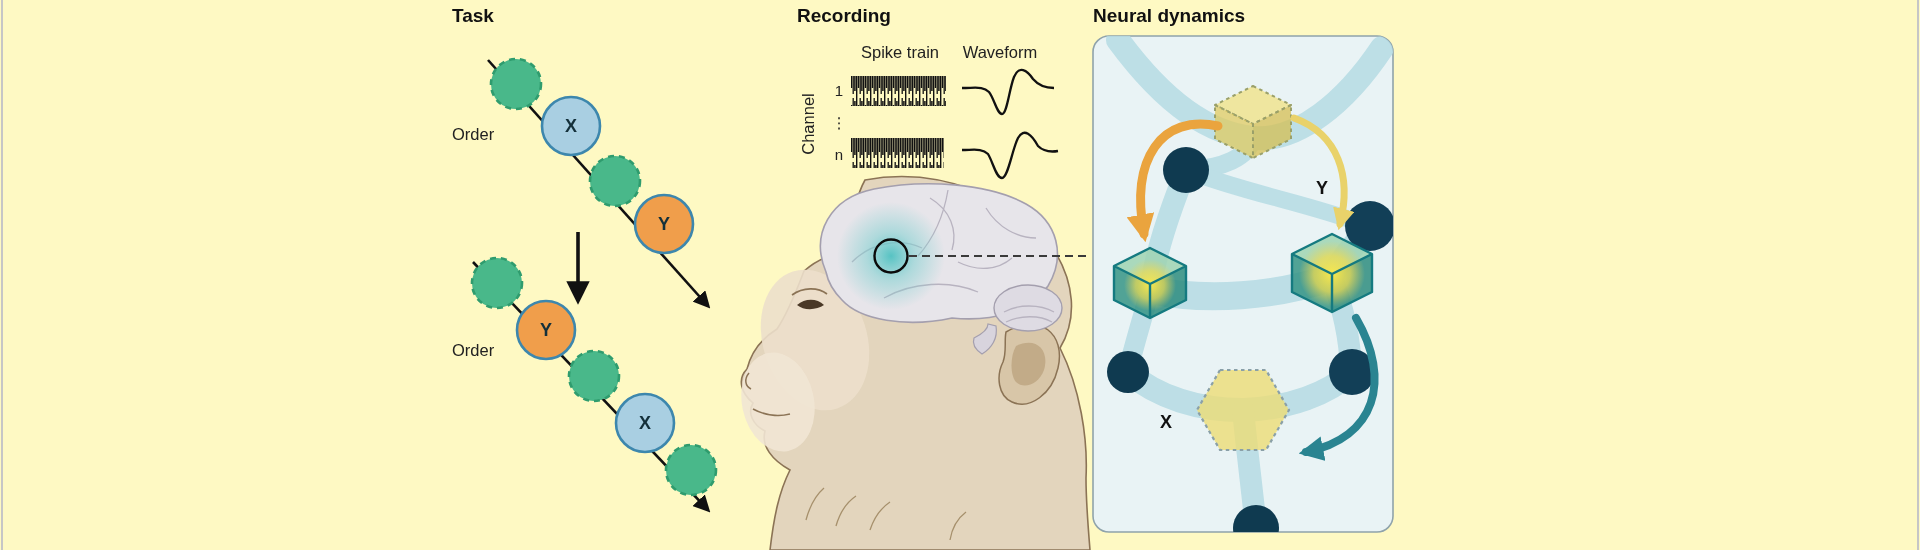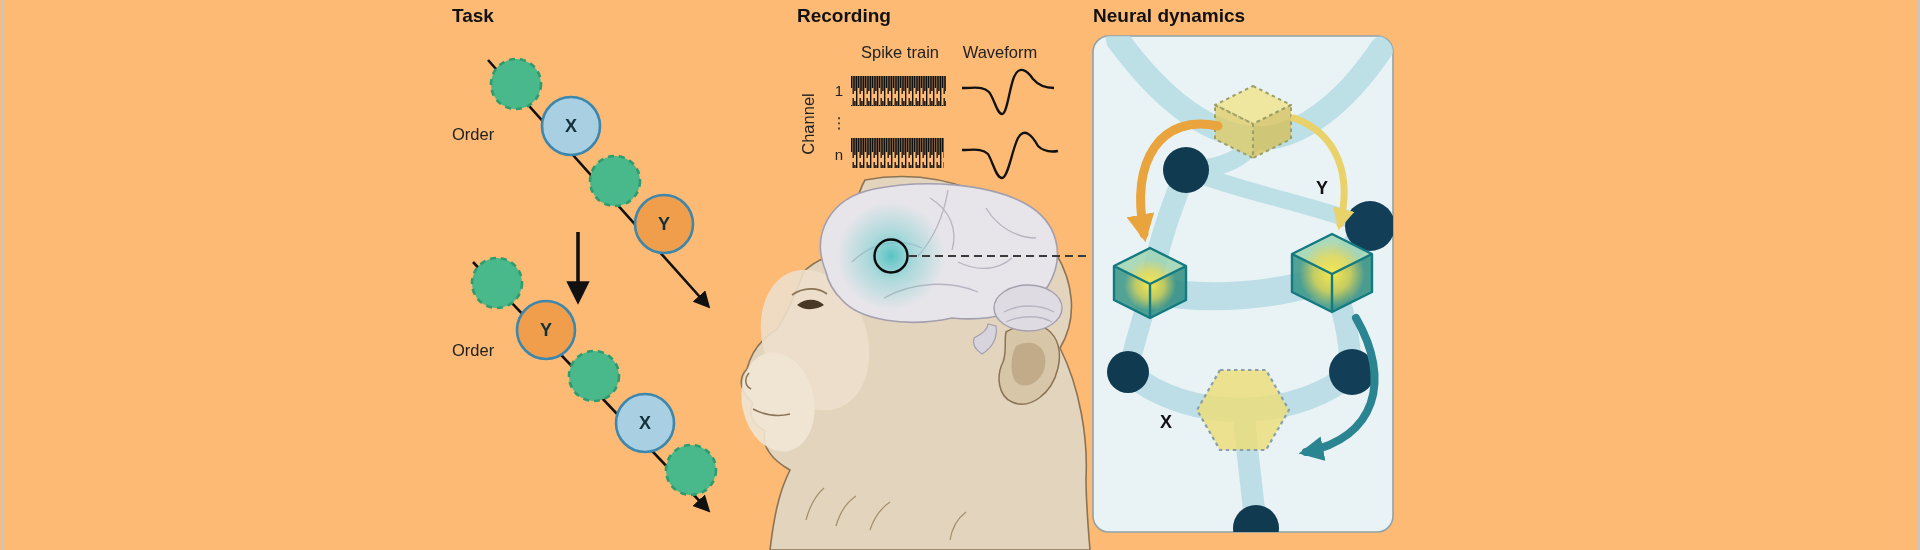--- a/index.html
+++ b/index.html
@@ -1,16 +1,16 @@
 <!DOCTYPE html>
 <html><head>
 <meta charset="utf-8">
 <style>
   html,body{margin:0;padding:0;background:#fff;}
-  #stage{position:relative;width:1920px;height:550px;background:#fdba74;overflow:hidden;}
+  #stage{position:relative;width:1920px;height:550px;background:#fef9c3;overflow:hidden;}
   svg{position:absolute;left:0;top:0;}
   text{font-family:"Liberation Sans", sans-serif;fill:#111;}
   .panel-title{font-size:19px;font-weight:bold;}
   .small-label{font-size:16.5px;fill:#222;}
   .ch-num{font-size:15px;fill:#222;}
   .circ-letter{font-size:18px;font-weight:bold;fill:#14303a;}
   .state-letter{font-size:18px;font-weight:bold;fill:#111;}
 </style>
 </head>
 <body>

